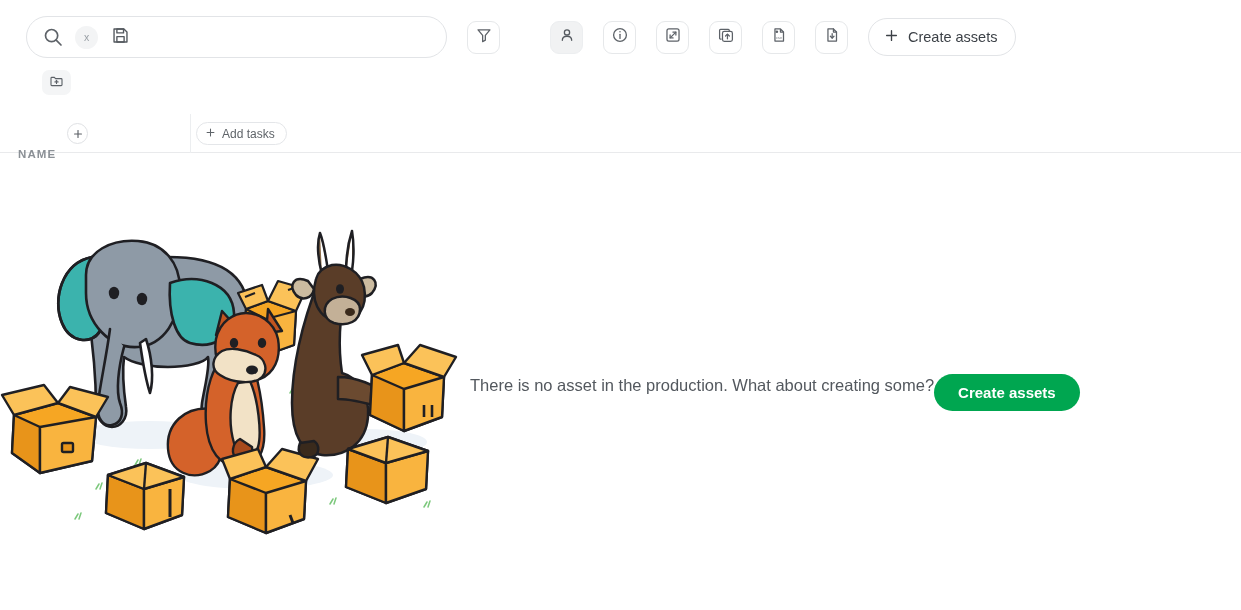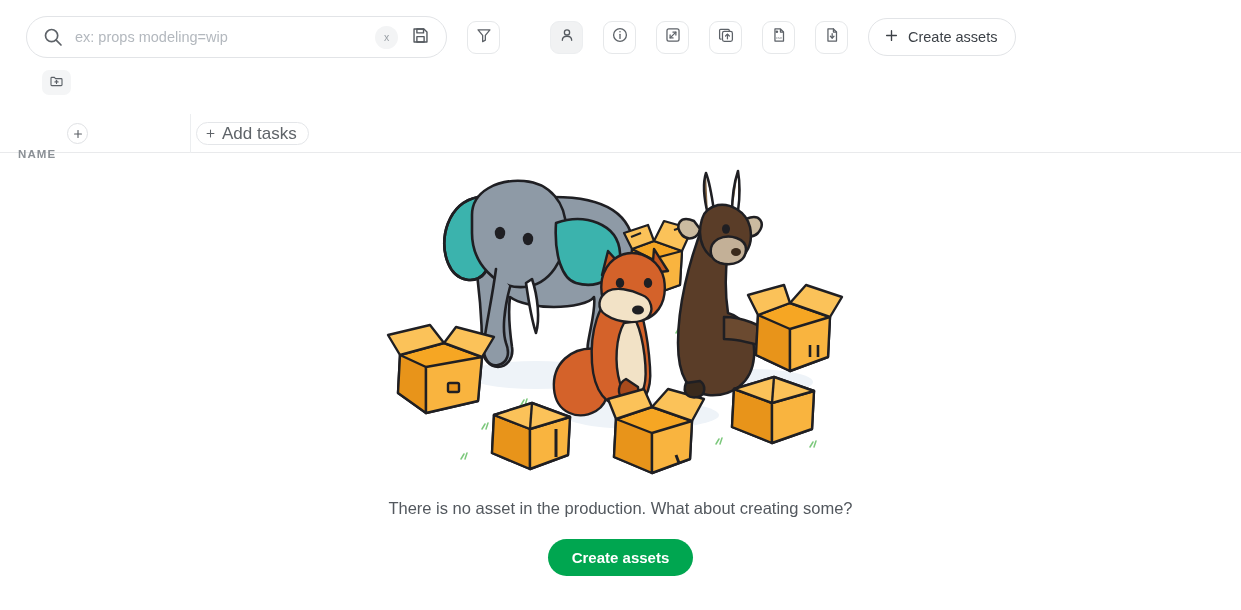--- a/index.html
+++ b/index.html
@@ -121,28 +121,28 @@
   }
   .col-divider {
     position: absolute; left: 190px; top: 0;
     width: 1px; height: 39px; background: #eceef0;
   }
   .add-tasks-btn {
     position: absolute; left: 196px; top: 8px;
     height: 23px; border: 1px solid #e4e6e9; border-radius: 12px;
     background: #fff; display: flex; align-items: center;
     padding: 0 11px 0 8px; gap: 6px; cursor: pointer;
-    font-size: 17px; color: #5f6469;
+    font-size: 12px; color: #5f6469;
   }
 
   
   .empty {
     position: absolute; top: 153px; left: 0;
     width: 1241px; height: 457px;
-    display: flex; flex-direction: column; align-items: center;
+    display: flex; flex-direction: row; align-items: center;
   }
   .illo { margin-top: 14px; }
   .empty-text {
     margin-top: 8px;
     font-size: 16.5px; color: #53585e;
   }
   .create-btn-green {
     margin-top: 21px;
     height: 37px; padding: 0 24px;
     border: none; border-radius: 19px;
@@ -162,21 +162,20 @@
 
   <div class="toolbar">
 
     <div class="searchbox">
       <span class="search-icon">
         <svg viewBox="0 0 20 20" width="20" height="20" fill="none" stroke="#5d6268" stroke-width="1.7" stroke-linecap="round">
           <circle cx="8.6" cy="8.6" r="6.1"></circle>
             <line x1="13.2" y1="13.2" x2="18" y2="18"></line>
         </svg>
       </span>
-      <input class="search-input" type="text" placeholder="ex: props modeling=wip" value="" style="">
       <button class="clear-btn">x</button>
       <button class="save-search-btn">
         <span>
           <svg viewBox="0 0 20 20" width="19" height="19" fill="none" stroke="#54595f" stroke-width="1.45" stroke-linejoin="round">
             <path d="M3.2 3.2h10.4l3.2 3.2v10.4H3.2z"></path>
             <path d="M6.2 3.2h7v4.1h-7z"></path>
             <path d="M6.2 11.2h7.6v5.6H6.2z"></path>
           </svg>
         </span>
       </button>

